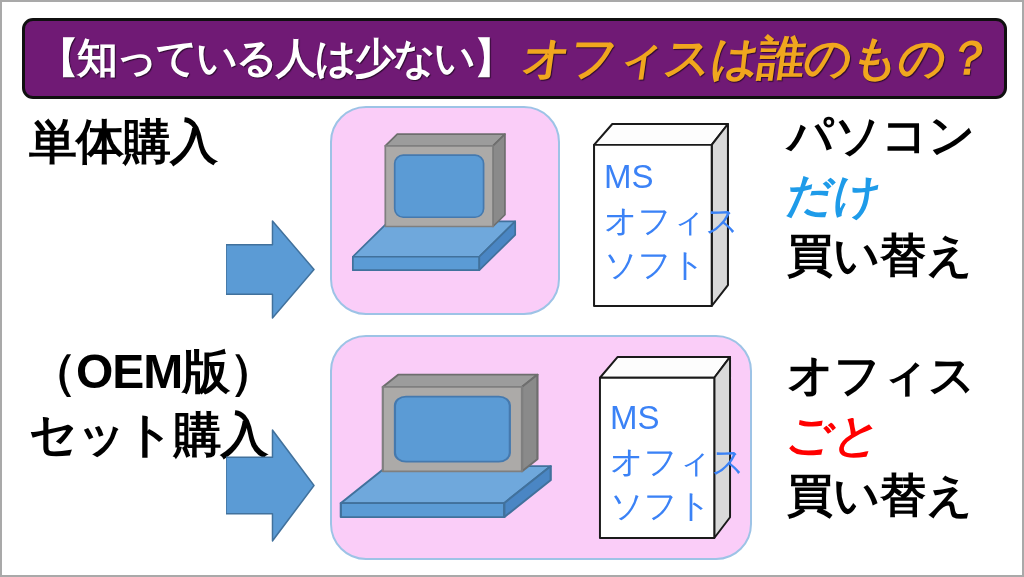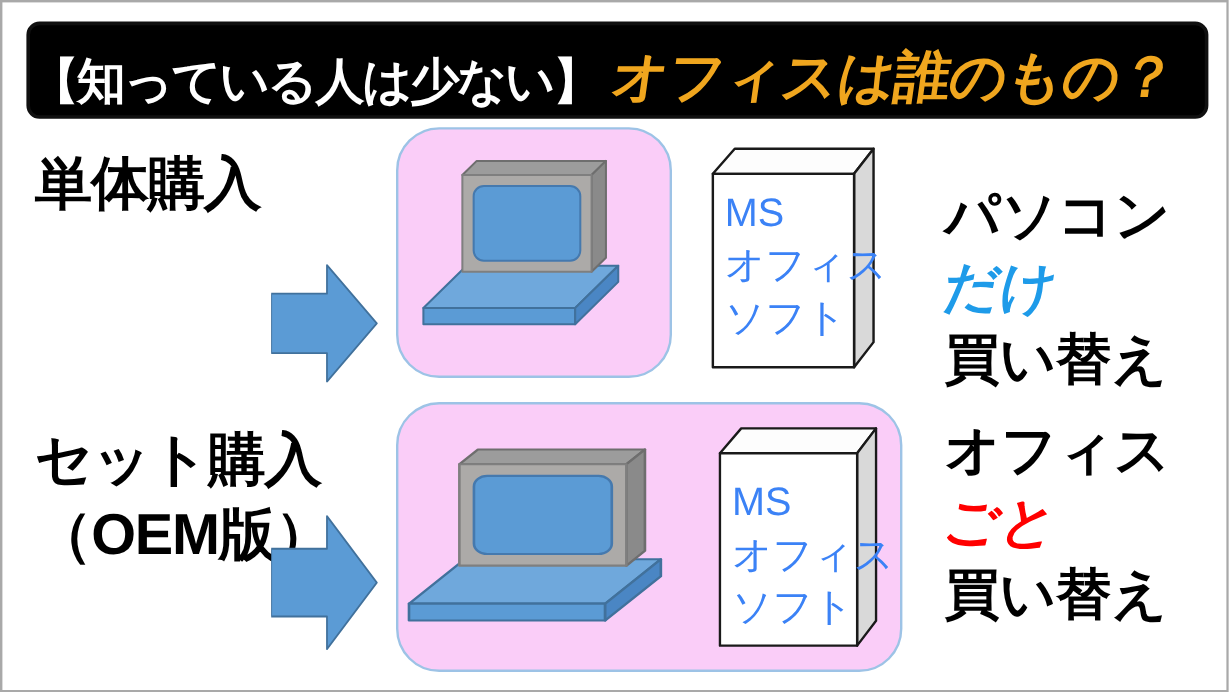--- a/index.html
+++ b/index.html
@@ -4,31 +4,31 @@
 <style>
   html,body{margin:0;padding:0;background:#fff;}
   .frame{
     position:relative;width:1024px;height:577px;box-sizing:border-box;
     background:#ffffff;border:2px solid #a9a9a9;overflow:hidden;
     font-family:"Liberation Sans",sans-serif;
   }
   
   .header{
     position:absolute;left:20px;top:16px;width:985px;height:81px;box-sizing:border-box;
-    background:#000000;border:3px solid #101010;border-radius:11px;
-    display:flex;align-items:flex-end;white-space:nowrap;
+    background:#701a75;border:3px solid #101010;border-radius:11px;
+    display:flex;align-items:center;padding-left:13px;white-space:nowrap;
   }
   .header .prefix{color:#ffffff;font-weight:bold;font-size:41px;letter-spacing:-2px;
     text-shadow:1px 1px 1px rgba(0,0,0,.6);}
   .header .hl{color:#f0a61e;font-weight:bold;font-size:47px;margin-left:10px;
     display:inline-block;transform:skewX(-8deg);letter-spacing:-1px;
     text-shadow:1px 1px 1px rgba(0,0,0,.6);}
   
   .label{position:absolute;left:27px;color:#000;font-weight:600;
-    font-size:48px;line-height:63px;letter-spacing:-1px;white-space:nowrap;margin-top:12px;}
+    font-size:48px;line-height:63px;letter-spacing:-1px;white-space:nowrap;}
   .label1{top:108px;}
   .label2{top:338px;}
   
   .arrow{position:absolute;}
   .arrow1{left:224px;top:218px;width:89px;height:99px;}
   .arrow2{left:224px;top:427px;width:89px;height:113px;}
   
   .pinkbox{position:absolute;background:#facdf8;border:2px solid #9dc3e6;
     border-radius:36px;box-sizing:border-box;}
   .pink1{left:328px;top:104px;width:230px;height:209px;}
@@ -40,21 +40,21 @@
   .msbox{position:absolute;}
   .msbox1{left:589px;top:119px;width:140px;height:187px;}
   .msbox2{left:595px;top:352px;width:136px;height:186px;}
   .msbox-label{position:absolute;color:#3b82f6;font-size:33px;line-height:44px;
     letter-spacing:0;white-space:nowrap;}
   .mslabel1{left:602px;top:153px;}
   .mslabel2{left:608px;top:394px;}
   
   .result{position:absolute;left:785px;color:#000;font-weight:600;
     font-size:46px;line-height:60px;white-space:nowrap;}
-  .result1{top:103px;margin-top:44px;}
+  .result1{top:103px;}
   .result2{top:343px;}
   .emph{display:inline-block;transform:skewX(-9deg);}
   .emph-blue{color:#1e9be9;}
   .emph-red{color:#ff0000;}
 </style>
 </head>
 <body>
 
 <div class="frame">
 
@@ -98,22 +98,22 @@
     <div>ソフト</div>
   </div>
 
   <div class="result result1">
     <div>パソコン</div>
     <div><span class="emph emph-blue">だけ</span></div>
     <div>買い替え</div>
   </div>
 
   <div class="label label2">
+    <div>（OEM版）</div>
     <div>セット購入</div>
-    <div>（OEM版）</div>
   </div>
 
   <svg class="arrow arrow2" viewBox="0 0 90 100" preserveAspectRatio="none">
     <polygon points="0,25 47,25 47,1 89,50 47,99 47,75 0,75" fill="#5B9BD5" stroke="#41719C" stroke-width="1.5" stroke-linejoin="round"></polygon>
   </svg>
 
   <div class="pinkbox pink2"></div>
 
   <svg class="laptop laptop2" viewBox="0 0 220 200" preserveAspectRatio="none">
     <g stroke-linejoin="round">

